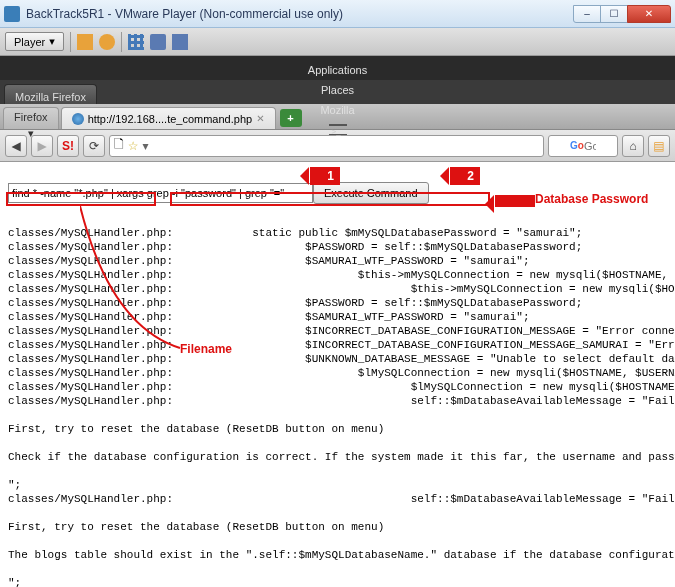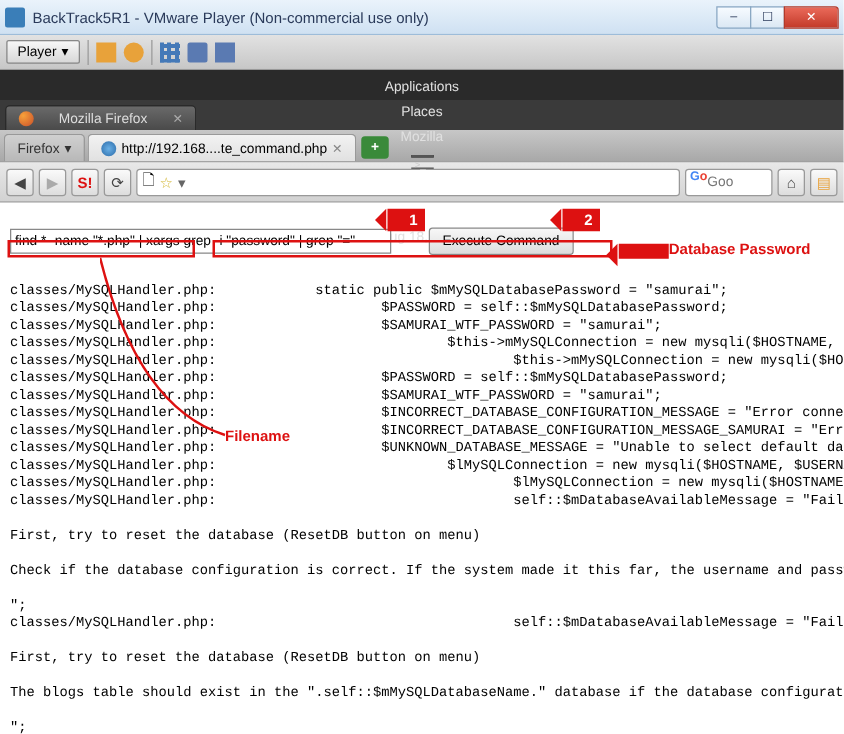--- a/index.html
+++ b/index.html
@@ -29,47 +29,47 @@
 .gnome-panel .mini-icon { width: 16px; height: 16px; background: #b13838; border-radius: 2px; }
 .gnome-panel .menu { padding: 0 2px; }
 .gnome-panel .spacer { flex: 1; }
 .gnome-panel .app-icon { width: 18px; height: 18px; background: #333; border: 1px solid #555; display:inline-block; }
 .gnome-panel .app-icon.ff { background: radial-gradient(circle at 30% 30%, #f7a13a, #c9502a); }
 .tray-icon { width: 14px; height: 14px; background: #555; border-radius: 2px; display:inline-block; margin: 0 1px; }
 .tray-icon.power { background: #c23a3a; }
 
 
 .ff-tabs { height: 24px; background: #3a3a3a; display: flex; align-items: flex-end; padding: 0 4px; }
-.ff-tab { height: 20px; background: linear-gradient(#6a6a6a,#4a4a4a); color: #ddd; padding: 2px 10px; border-radius: 4px 4px 0 0; font-size: 11px; display: flex; align-items: center; gap: 20px; margin-right: 19px; border:1px solid #2a2a2a; border-bottom:none;}
+.ff-tab { height: 20px; background: linear-gradient(#6a6a6a,#4a4a4a); color: #ddd; padding: 2px 10px; border-radius: 4px 4px 0 0; font-size: 11px; display: flex; align-items: center; gap: 4px; margin-right: 19px; border:1px solid #2a2a2a; border-bottom:none;flex-direction:column;}
 .ff-tab .x { font-size: 10px; color: #aaa; }
 .ff-tab .ff-icon { width: 12px; height: 12px; background: radial-gradient(circle at 30% 30%, #f7a13a, #c9502a); border-radius: 50%; }
 
 .ff-tabstrip2 { height: 26px; background: linear-gradient(#c7c7c7,#a8a8a8); display: flex; align-items: flex-end; padding: 0 3px; border-bottom: 1px solid #888;}
 .page-tab { height: 22px; background: linear-gradient(#f2f2f2,#e1e1e1); padding: 3px 10px; border: 1px solid #999; border-bottom: none; border-radius: 4px 4px 0 0; font-size: 11px; display: flex; align-items: center; gap: 4px; margin-right: 2px; }
-.page-tab.inactive { background: linear-gradient(#d0d0d0,#b8b8b8); color: #333; }
+.page-tab.inactive { background: linear-gradient(#d0d0d0,#b8b8b8); color: #333; flex-direction: column; }
 .page-tab .x { color: #888; font-size: 10px; }
 .page-tab .globe { width:12px; height:12px; background: radial-gradient(circle,#6ab0e6,#2a6aa8); border-radius:50%; }
 .new-tab { width: 22px; height: 18px; background: #3a8a3a; color: #fff; display: flex; align-items: center; justify-content: center; border-radius: 3px; font-weight: bold; margin-left: 2px; margin-bottom: 2px;}
 
 
 .nav-bar { height: 32px; background: linear-gradient(#e8e8e8,#d2d2d2); display: flex; align-items: center; padding: 0 5px; gap: 4px; border-bottom: 1px solid #999;}
 .nav-btn { width: 22px; height: 22px; border: 1px solid #999; background: linear-gradient(#fafafa,#ddd); border-radius: 3px; display: flex; align-items: center; justify-content: center; font-size: 12px; color: #444;}
 .url-input { flex: 1; height: 22px; border: 1px solid #999; background: #fff; padding: 0 4px; display: flex; align-items: center; gap: 4px; border-radius: 3px; font-size: 12px; }
 .url-input input { flex: 1; border: none; outline: none; font-size: 12px; }
 .url-input .star { color: #d4b838; }
-.search-box { width: 70px; height: 22px; border: 1px solid #999; background: #fff; display: flex; padding: 0 3px; border-radius: 3px; }
+.search-box { width: 70px; height: 22px; border: 1px solid #999; background: #fff; display: flex; align-items: center; padding: 0 21px; border-radius: 3px; }
 .g-icon { font-size: 10px; font-weight: bold; }
 .g-icon .b{color:#4285f4}.g-icon .r{color:#ea4335}
 .search-box input { width: 100%; border: none; outline: none; font-size: 11px; color: #888; }
 
 
 .content { position: relative; padding: 6px 8px; font-family: "Courier New", monospace; font-size: 11px; line-height: 14px; white-space: pre; overflow: hidden; height: calc(587px - 28px - 28px - 24px - 24px - 26px - 32px); }
 .cmd-row { display: flex; align-items: center; gap: 0; margin-bottom: 8px; font-family: sans-serif; white-space: normal;}
 .cmd-input { width: 305px; height: 20px; border: 1px solid #888; padding: 0 3px; font-size: 11px; font-family: sans-serif; }
-.exec-btn { height: 22px; padding: 0 10px; border: 1px solid #888; background: linear-gradient(#f7f7f7,#ddd); font-size: 11px; border-radius: 3px; margin-left: 30px;}
+.exec-btn { height: 22px; padding: 0 10px; border: 1px solid #888; background: linear-gradient(#f7f7f7,#ddd); font-size: 11px; border-radius: 3px; }
 
 .red-box { position: absolute; border: 2px solid #d11; pointer-events: none; }
 .red-arrow { position: absolute; background: #d11; color: #fff; font-weight: bold; display: flex; align-items: center; justify-content: flex-end; padding-right: 6px; font-size: 12px; font-family: sans-serif;}
 .red-arrow::before { content:''; position:absolute; left:-10px; top:0; border: 9px solid transparent; border-right-color: #d11; border-left: 0; height: 0; }
 .red-label { position: absolute; color: #d11; font-weight: bold; font-family: sans-serif; font-size: 12px; }
 
 .code-block { color: #000; }
 </style>
 </head>
 <body>

